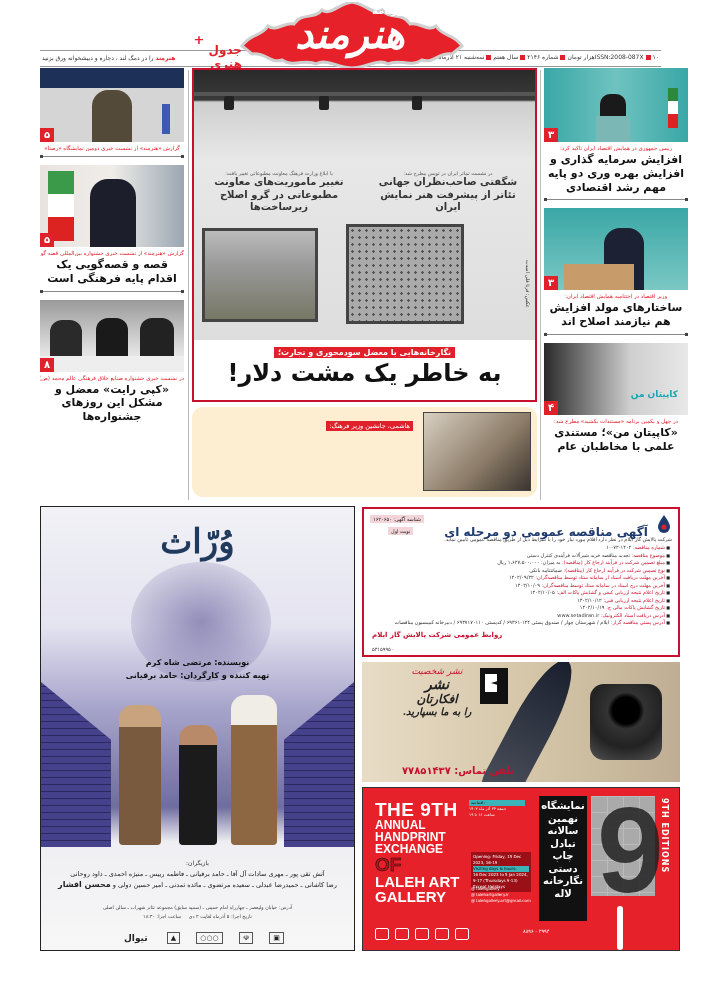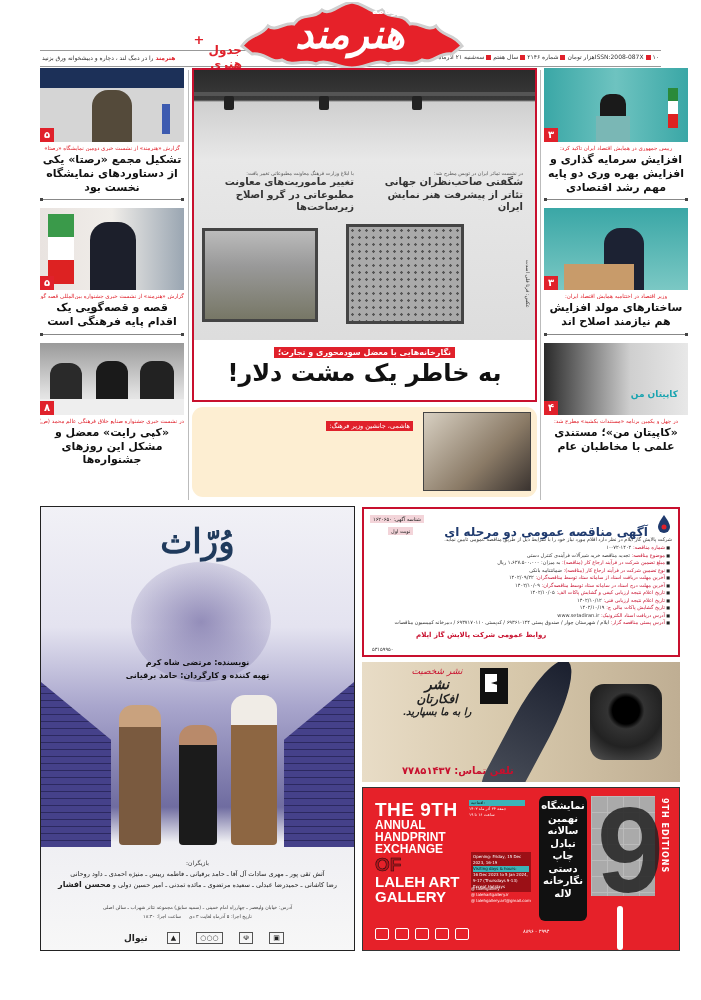--- a/index.html
+++ b/index.html
@@ -38,21 +38,21 @@
 
   
   .center { position: absolute; left: 192px; top: 68px; width: 345px; height: 334px; border: 2px solid #c8102e; background: #ddd; }
   .center .photo { position: absolute; inset: 0; background: linear-gradient(#2a2a2a 0, #3a3a3a 30px, #cfcfcf 32px, #e8e8e8 90px, #d9d9d9 100%); }
   .center .rail { position: absolute; left: 0; right: 0; top: 22px; height: 4px; background: #555; }
   .lamp { position: absolute; top: 26px; width: 10px; height: 14px; background: #222; border-radius: 2px; }
   .frame { position: absolute; border: 3px solid #444; background: #888; }
   .frame.tree { left: 8px; top: 158px; width: 116px; height: 94px; background: linear-gradient(#bbb, #999 40%, #776 100%); }
   .frame.tools { left: 152px; top: 154px; width: 118px; height: 100px; background: radial-gradient(circle, #555 1px, #aaa 1.5px) 0 0/7px 7px; }
   .center .credit { position: absolute; right: 4px; top: 190px; writing-mode: vertical-rl; font-size: 5px; color: #333; }
-  .sub-story { position: absolute; top: 100px; width: 150px; }
+  .sub-story { position: absolute; top: 100px; width: 150px; text-align: center; }
   .sub-story .k { font-size: 5px; color: #555; }
   .sub-story .h { font-size: 10px; font-weight: bold; color: #333; line-height: 1.25; }
   .main-head { position: absolute; left: 0; right: 0; bottom: 0; height: 60px; background: #fff; text-align: center; }
   .main-head .kicker { display: inline-block; background: #e0212b; color: #fff; font-size: 8px; font-weight: bold; padding: 1px 4px; margin-top: 5px; }
   .main-head .title { font-size: 24px; font-weight: bold; color: #111; line-height: 1.2; }
 
   .interview { position: absolute; left: 192px; top: 407px; width: 345px; height: 90px; background: #fdeed2; border-radius: 11px; }
   .interview .photo { position: absolute; right: 6px; top: 5px; width: 108px; height: 79px; background: linear-gradient(135deg, #d8d0c2, #8a7a66 60%, #3b3430); border: 1px solid #444; }
   .interview .kicker { position: absolute; right: 124px; top: 14px; background: #e0212b; color: #fff; font-size: 6.5px; padding: 1px 3px; }
   .interview .head { position: absolute; right: 120px; left: 6px; top: 28px; font-size: 15px; font-weight: bold; text-align: center; line-height: 1.35; }
@@ -79,21 +79,21 @@
   
   .tender { position: absolute; left: 362px; top: 507px; width: 318px; height: 150px; border: 2px solid #c8102e; background: #fff; padding: 3px 5px; }
   .tender .t-title { position: absolute; top: 16px; left: 80px; right: 30px; text-align: center; font-size: 12px; font-weight: bold; color: #1f3a6e; }
   .tender .t-logo { position: absolute; right: 5px; top: 5px; width: 18px; height: 20px; }
   .tender .t-id { position: absolute; left: 6px; top: 6px; background: #f3d4d9; font-size: 5px; padding: 1px 3px; color: #222; }
   .tender .t-round { position: absolute; left: 24px; top: 18px; background: #f3d4d9; font-size: 5px; padding: 1px 3px; color: #222; }
   .tender .intro { position: absolute; top: 27px; right: 6px; left: 6px; font-size: 5px; color: #333; }
   .tender ul { position: absolute; top: 35px; right: 8px; left: 8px; list-style: none; font-size: 5px; line-height: 1.5; color: #333; }
   .tender li::before { content: "■ "; color: #222; font-size: 4px; }
   .tender li b { color: #c8102e; font-weight: normal; }
-  .tender .sign { position: absolute; left: 8px; bottom: 16px; color: #c8102e; font-weight: bold; font-size: 7px; margin-left: 44px; }
+  .tender .sign { position: absolute; left: 8px; bottom: 16px; color: #c8102e; font-weight: bold; font-size: 7px; }
   .tender .code { position: absolute; left: 8px; bottom: 3px; font-size: 5px; color: #333; }
 
   
   .pub { position: absolute; left: 362px; top: 662px; width: 318px; height: 120px; background: linear-gradient(90deg, #e8dcc6, #d6c7aa 50%, #bfae93); overflow: hidden; }
   .pub .lines { position: absolute; left: 0; top: 0; width: 150px; height: 100%; text-align: center; font-family: "DejaVu Serif", serif; }
   .pub .l1 { color: #c8102e; font-size: 9px; margin-top: 4px; font-style: italic; }
   .pub .l2 { color: #222; font-size: 14px; font-weight: bold; font-style: italic; }
   .pub .l3 { color: #222; font-size: 12px; font-weight: bold; font-style: italic; }
   .pub .l4 { color: #222; font-size: 10px; font-weight: bold; font-style: italic; }
   .pub .phone { position: absolute; left: 40px; bottom: 6px; color: #c8102e; font-size: 10px; font-weight: bold; }
@@ -105,21 +105,21 @@
   
   .gallery { position: absolute; left: 362px; top: 787px; width: 318px; height: 164px; background: #e62129; border: 1px solid #333; overflow: hidden; direction: ltr; }
   .gallery .en { position: absolute; left: 12px; top: 12px; color: #fff; font-family: "Liberation Sans", sans-serif; font-weight: bold; line-height: 1; }
   .gallery .en .big { font-size: 19px; letter-spacing: 0.5px; }
   .gallery .en .mid { font-size: 12px; }
   .gallery .en .of { font-size: 19px; color: #b3141b; -webkit-text-stroke: 0.5px #111; }
   .gallery .en .lg { font-size: 15px; }
   .gallery .info { position: absolute; left: 106px; top: 12px; width: 56px; font-size: 4px; color: #fff; line-height: 1.5; }
   .gallery .info .hl { background: #3cb3b8; color: #111; padding: 0 2px; }
   .gallery .open { position: absolute; left: 108px; top: 64px; width: 60px; font-size: 4px; color: #fff; line-height: 1.5; background: #9b1016; padding: 2px; }
-  .gallery .fa { position: absolute; left: 176px; top: 8px; width: 48px; height: 125px; background: #111; color: #fff; font-weight: bold; font-size: 10px; line-height: 1.25; text-align: center; direction: rtl; padding-top: 4px; border-radius: 6px; }
+  .gallery .fa { position: absolute; left: 176px; top: 8px; width: 48px; height: 125px; background: #111; color: #fff; font-weight: bold; font-size: 10px; line-height: 1.25; text-align: center; direction: rtl; padding-top: 4px; }
   .gallery .grid { position: absolute; left: 228px; top: 8px; width: 64px; height: 100px; background: linear-gradient(#bbb 1px, transparent 1px) 0 0/16px 16px, linear-gradient(90deg, #bbb 1px, transparent 1px) 0 0/16px 16px, #aaa; }
   .gallery .nine { position: absolute; left: 234px; top: 2px; font-size: 120px; font-weight: bold; color: #222; opacity: 0.85; font-family: "Liberation Sans", sans-serif; line-height: 1; }
   .gallery .brush { position: absolute; left: 254px; top: 118px; width: 6px; height: 44px; background: #fff; border-radius: 3px; }
   .gallery .edition { position: absolute; left: 297px; top: 10px; writing-mode: vertical-rl; font-size: 8px; color: #fff; font-weight: bold; letter-spacing: 1px; }
   .gallery .phone { position: absolute; left: 160px; top: 140px; font-size: 5px; color: #fff; letter-spacing: 2px; }
   .gallery .sponsors { position: absolute; left: 12px; bottom: 10px; display: flex; gap: 6px; }
   .gallery .sponsors span { width: 14px; height: 12px; border: 1px solid #fff; border-radius: 2px; }
   .gallery .social { position: absolute; left: 108px; top: 98px; font-size: 4px; color: #fff; line-height: 1.5; }
 </style>
 </head>
@@ -181,21 +181,20 @@
 </div>
 
 <div class="col-left">
   <div class="story">
     <div class="photo" style="background:linear-gradient(#1c3058 0 20px,#d5d5d5 20px); height:74px;">
       <div style="position:absolute;left:52px;top:22px;width:40px;height:52px;background:#544a3a;border-radius:16px 16px 0 0;"></div>
       <div style="position:absolute;right:14px;top:36px;width:8px;height:30px;background:#3d5bb0;"></div>
       <div class="num">۵</div>
     </div>
     <div class="kicker">گزارش «هنرمند» از نشست خبری دومین نمایشگاه «رصتا»</div>
-    <div class="headline">تشکیل مجمع «رصتا» یکی از دستاوردهای نمایشگاه نخست بود</div>
     <div class="rule"></div>
   </div>
   <div class="story">
     <div class="photo" style="background:linear-gradient(90deg,#e9e3e0,#f0ede9 50%,#9aa6b2); height:82px;">
       <div style="position:absolute;left:50px;top:14px;width:46px;height:68px;background:#1c1f2b;border-radius:18px 18px 0 0;"></div>
       <div style="position:absolute;left:8px;top:6px;width:26px;height:70px;background:linear-gradient(#3a9a4a 33%,#fff 33% 66%,#d22 66%);"></div>
       <div class="num">۵</div>
     </div>
     <div class="kicker">گزارش «هنرمند» از نشست خبری جشنواره بین‌المللی قصه گویی:</div>
     <div class="headline">قصه و قصه‌گویی یک اقدام پایه فرهنگی است</div>

